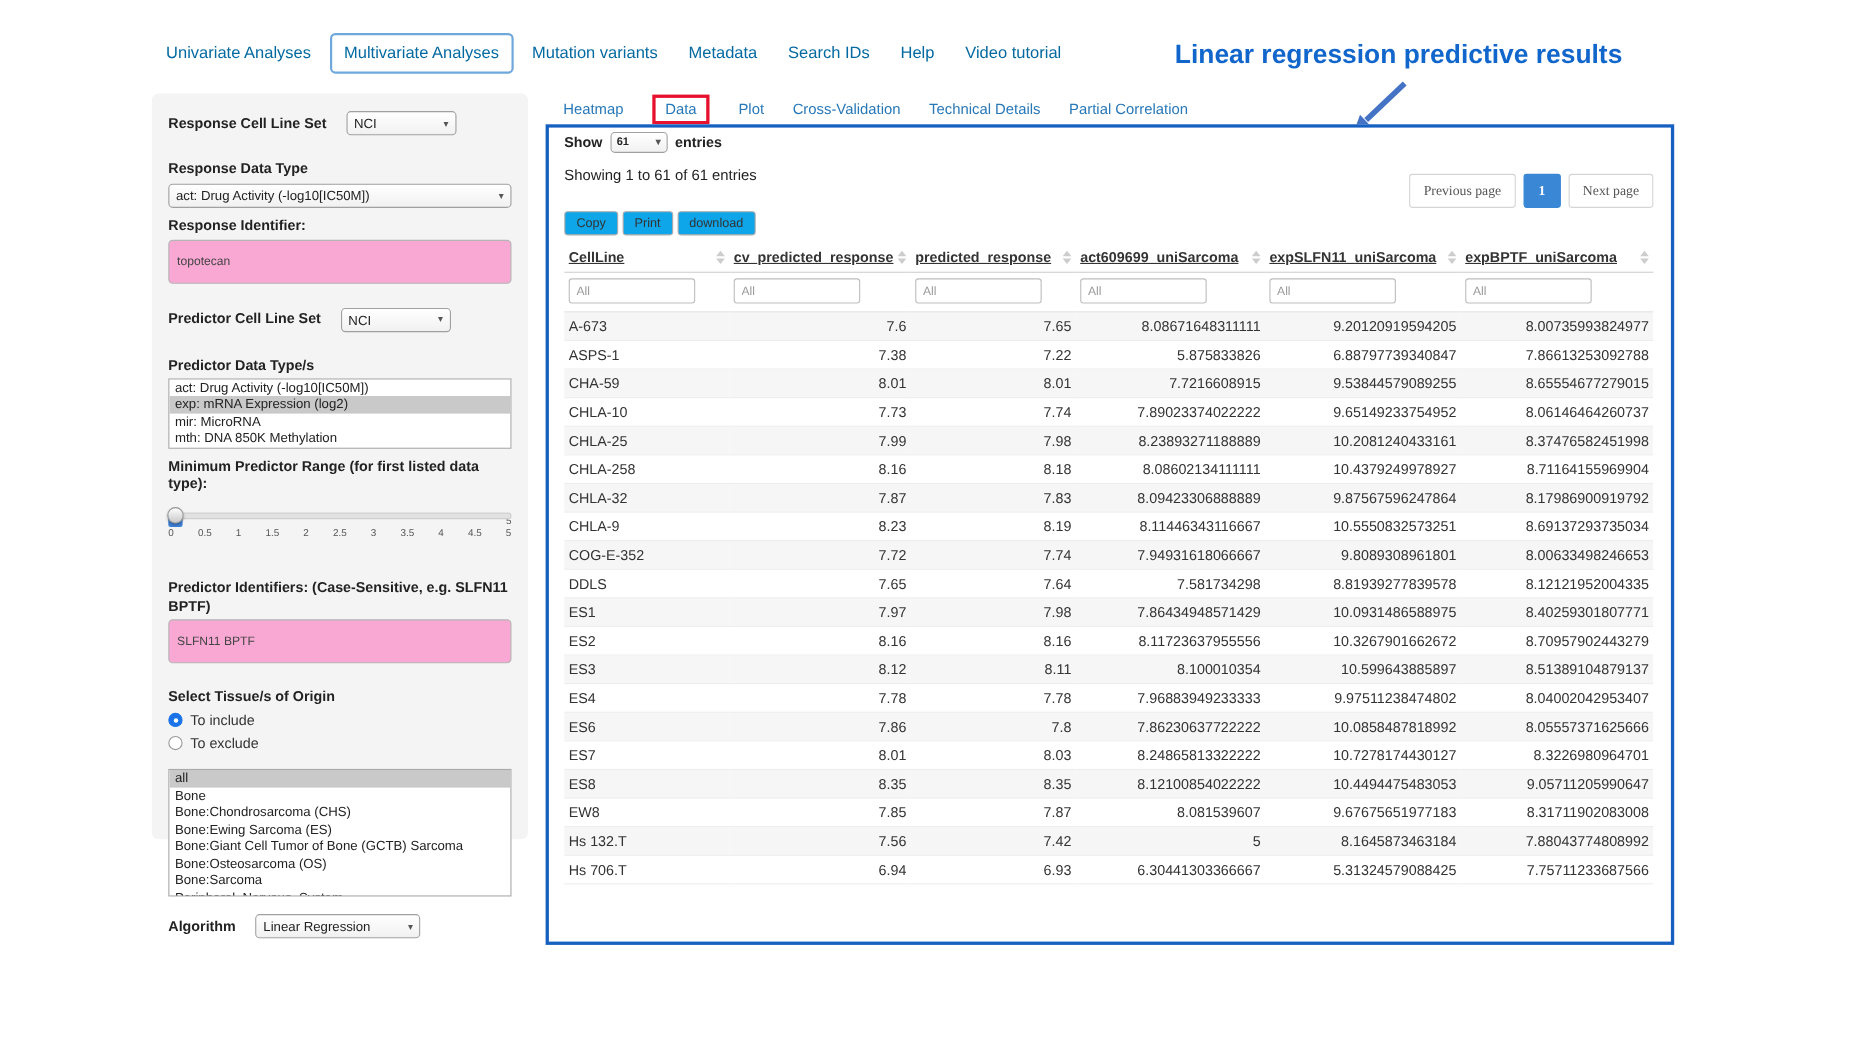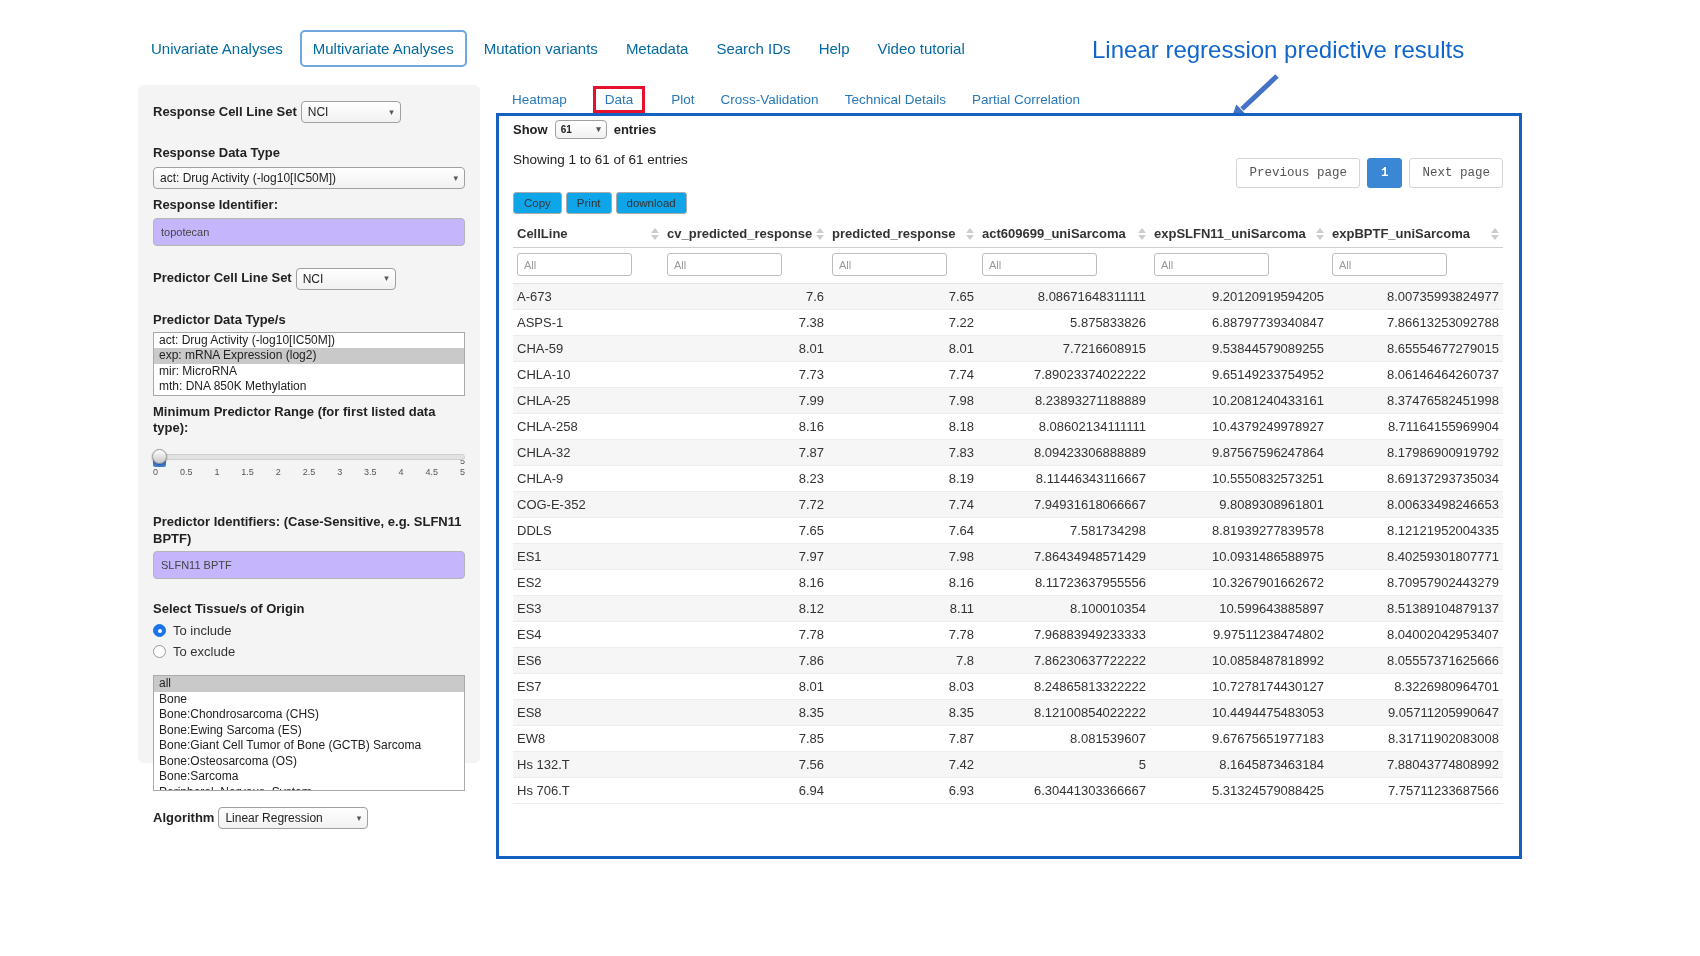--- a/index.html
+++ b/index.html
@@ -4,35 +4,35 @@
 <style>
   * { margin:0; padding:0; box-sizing:border-box; }
   html,body { width:1700px; height:956px; background:#fff; font-family:"Liberation Sans", sans-serif; color:#333; position:relative; overflow:hidden; }
 
   
   .top-nav { position:absolute; left:140px; top:30px; display:flex; align-items:center; gap:6px; font-size:15px; color:#0369a1; }
   .nav-item { padding:8px 11px; white-space:nowrap; cursor:pointer; }
   .nav-item.active { border:2px solid var(--nav-active-border,#6ea8dc); border-radius:5px; background:#fff; }
 
   
-  .annotation-title { position:absolute; left:1092px; top:36px; font-size:24px; font-weight:normal; color:var(--annotation-blue,#1166cc); white-space:nowrap; }
+  .annotation-title { position:absolute; left:1068px; top:36px; font-size:24px; font-weight:bold; color:var(--annotation-blue,#1166cc); white-space:nowrap; }
   .annotation-arrow { position:absolute; left:1225px; top:70px; }
 
   
   .sidebar { position:absolute; left:138px; top:85px; width:342px; height:678px; background:#f4f4f4; border-radius:6px; padding:16px 15px; font-size:13px; }
   .sb-label { font-weight:bold; color:#222; margin-bottom:4px; line-height:1.25; }
-  .inline-row { display:flex; align-items:center; gap:4px; }
+  .inline-row { display:flex; align-items:center; gap:18px; }
   .inline-row .sb-label { margin-bottom:0; }
   .select { display:inline-flex; align-items:center; justify-content:space-between; gap:8px; border:1px solid #a0a0a0; border-radius:4px; background:linear-gradient(#ffffff,#f1f1f1); padding:2px 6px; font-size:12px; height:22px; cursor:pointer; color:#222; }
   .select .caret { font-size:9px; color:#555; line-height:1; }
   .select.full { width:100%; margin:2px 0 8px; }
   .select.w-nci { width:100px;align-items:center; }
   .select.w-alg { width:150px; }
   .select.select-small { height:19px; font-size:10px; padding:1px 5px; width:52px; }
-  .text-input { width:100%; height:28px; border:1px solid #b5b5b5; border-radius:4px; padding:2px 7px; font-size:11px; color:#444; background:#c4b5fd; font-family:"Liberation Sans",sans-serif; }
+  .text-input { width:100%; height:40px; border:1px solid #b5b5b5; border-radius:4px; padding:2px 7px; font-size:11px; color:#444; background:#f9a8d4; font-family:"Liberation Sans",sans-serif; }
   .gap-s { height:8px; } .gap-m { height:16px; } .gap-l { height:22px; }
   .listbox { border:1px solid #a9a9a9; background:#fff; overflow:hidden; width:100%; }
   .listbox.types { height:64px; }
   .listbox.tissue { height:116px; }
   .lb-option { font-size:12px; line-height:15.5px; padding:0 5px; white-space:nowrap; overflow:hidden; cursor:pointer; color:#222; }
   .lb-option.selected { background:#c9c9c9; }
 
   
   .slider-block { position:relative; height:52px; margin-top:6px; }
   .slider-badge { position:absolute; left:0; top:0; background:var(--slider-badge-blue,#3d7fd4); color:#fff; font-size:9px; padding:1px 4px; border-radius:2px; line-height:1.2; }
@@ -50,31 +50,31 @@
   
   .main-tabs { position:absolute; left:512px; top:86px; display:flex; align-items:center; gap:26px; font-size:13.5px; color:var(--link-blue,#2878b8); }
   .tab { cursor:pointer; white-space:nowrap; }
   .tab-highlight { border:3px solid var(--highlight-red,#e8112d); padding:3px 9px; }
 
   
   .blue-box { position:absolute; left:496px; top:113px; width:1026px; height:746px; border:3px solid var(--panel-border-blue,#1660c1); background:#fff; }
   .show-row { position:absolute; top:4px; left:14px; display:flex; align-items:center; gap:7px; font-size:13px; font-weight:600; color:#222; }
   .showing-row { position:absolute; top:36px; left:14px; font-size:13.5px; color:#222; }
   .pagination { position:absolute; top:42px; right:16px; display:flex; align-items:center; }
-  .page-btn { padding:7px 12px; font-size:12.5px; color:#555; border:1px solid #d5d5d5; border-radius:3px; background:#fff; margin-left:7px; cursor:pointer; font-family:Liberation Mono, monospace; }
+  .page-btn { padding:7px 12px; font-size:12.5px; color:#555; border:1px solid #d5d5d5; border-radius:3px; background:#fff; margin-left:7px; cursor:pointer; font-family:Liberation Serif, serif; }
   .page-btn.current { background:var(--active-page-blue,#3a87d6); border-color:var(--active-page-blue,#3a87d6); color:#fff; font-weight:bold; padding:7px 13px; }
   .export-row { position:absolute; top:76px; left:14px; }
   .export-btn { padding:4px 10px; font-size:11.5px; border:1px solid #ababab; border-radius:3px; background:#0ea5e9; color:#333; margin-right:4px; cursor:pointer; font-family:"Liberation Sans",sans-serif; }
 
   
   .results-table { position:absolute; top:104px; left:14px; width:990px; border-collapse:collapse; table-layout:fixed; font-size:13px; }
   .results-table col.c0 { width:150px; } .results-table col.c1 { width:165px; }
   .results-table col.c2 { width:150px; } .results-table col.c3 { width:172px; }
   .results-table col.c4 { width:178px; } .results-table col.c5 { width:175px; }
-  .results-table th { font-weight:bold; text-align:left; padding:6px 4px; border-bottom:1px solid #cfcfcf; cursor:pointer; }
+  .results-table th { font-weight:bold; text-align:left; padding:6px 4px; border-bottom:1px solid #cfcfcf; cursor:pointer;text-decoration:underline; }
   .th-inner { display:flex; align-items:center; justify-content:space-between; gap:4px; }
   .sort-icon { display:inline-flex; flex-direction:column; gap:2px; flex:0 0 auto; }
   .sort-icon i { display:block; width:0; height:0; border-left:4px solid transparent; border-right:4px solid transparent; }
   .sort-icon .tri-up { border-bottom:5px solid #cdcdcd; }
   .sort-icon .tri-down { border-top:5px solid #cdcdcd; }
   .filter-row td { padding:5px 4px 7px; border-bottom:1px solid #e2e2e2; }
   .filter-input { width:115px; height:23px; border:1px solid #bdbdbd; border-radius:3px; padding:2px 6px; font-size:11px; color:#444; font-family:"Liberation Sans",sans-serif; }
   .filter-input::placeholder { color:#9a9a9a; }
   .results-table tbody td { padding:5px 4px; border-bottom:1px solid #ededed; color:#333; white-space:nowrap; overflow:hidden; }
   .results-table tbody td.num { text-align:right; }

